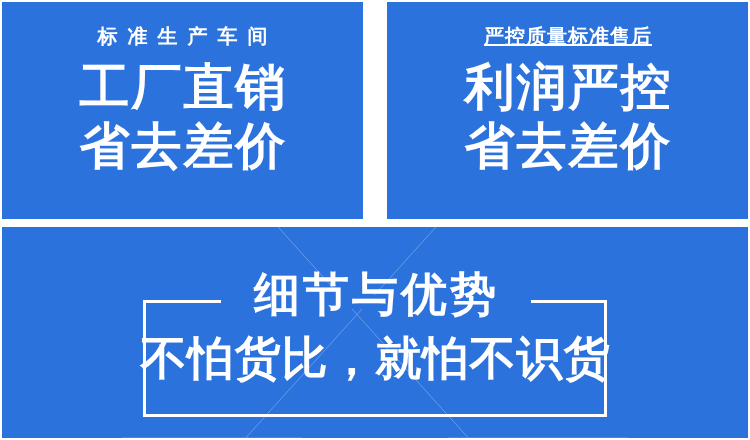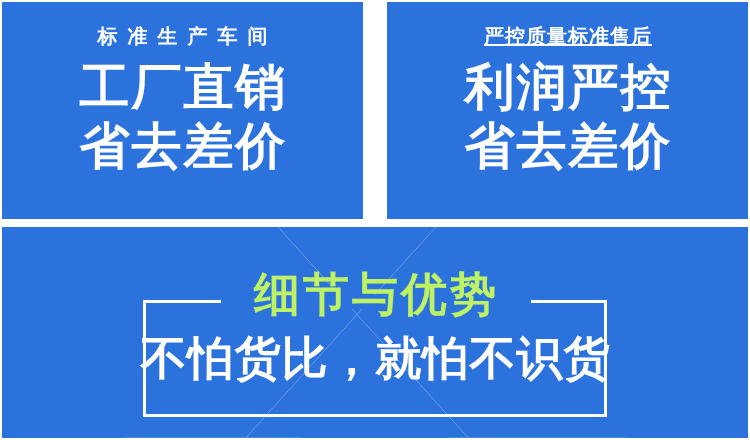--- a/index.html
+++ b/index.html
@@ -106,21 +106,21 @@
     height: 14px;
     background: #2b72dd;
   }
 
   .bottom-title {
     position: absolute;
     left: 0;
     right: 0;
     top: 44px;
     text-align: center;
-    color: #bef264;
+    color: #ffffff;
     font-weight: bold;
     font-size: 46px;
     line-height: 1;
     letter-spacing: 3px;
     text-indent: 3px;
     white-space: nowrap;
   }
 
   .bottom-sub {
     position: absolute;

